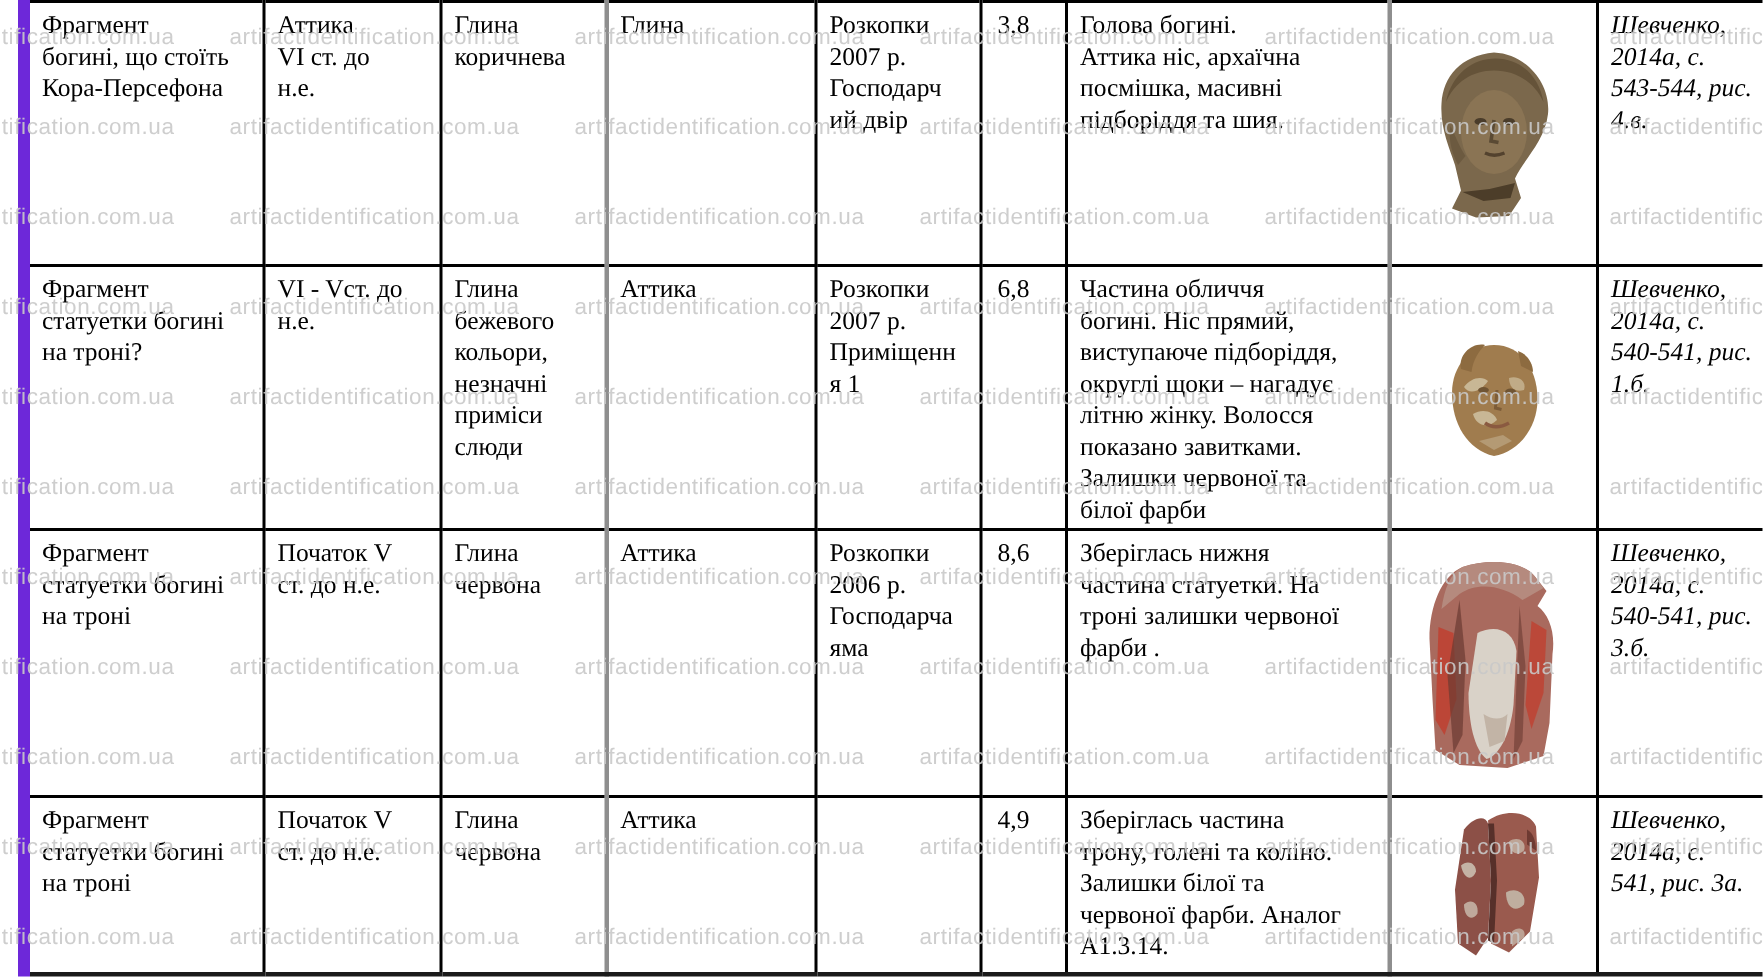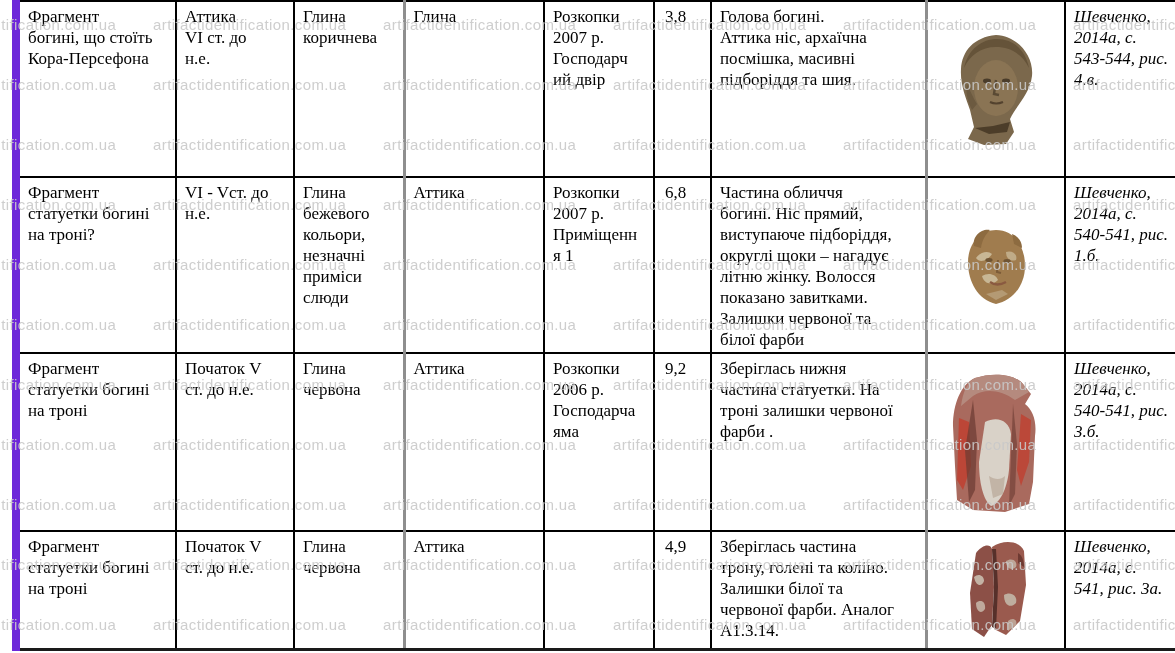--- a/index.html
+++ b/index.html
@@ -168,21 +168,21 @@
 на троні</td>
       <td class="v-black">Початок V
 ст. до н.е.</td>
       <td class="v-gray">Глина
 червона</td>
       <td class="v-black">Аттика</td>
       <td class="v-black">Розкопки
 2006 р.
 Господарча
 яма</td>
-      <td class="v-black size-cell">9,2</td>
+      <td class="v-black size-cell">8,6</td>
       <td class="v-gray">Зберіглась нижня
 частина статуетки. На
 троні залишки червоної
 фарби .</td>
       <td class="v-black photo-cell">
         <svg width="102" height="146" viewBox="0 0 102 146" aria-label="lower part of statuette photo, red clay with white and red paint">
           <path d="M30 8 C48 2 70 4 78 14 L86 24 L80 34 C88 40 92 52 90 66 L88 112 L84 134 L60 142 L28 140 L12 130 L10 96 L8 56 C8 34 16 14 30 8 Z" fill="#a96a5e"></path>
           <path d="M30 8 C48 2 70 4 78 14 L84 22 L70 30 C56 20 40 18 28 26 L16 36 C18 22 22 12 30 8 Z" fill="#b58a7e"></path>
           <path d="M40 52 C52 46 64 50 66 64 L64 100 C62 120 54 134 46 136 C38 130 34 112 34 92 Z" fill="#d9d2c8"></path>
           <path d="M14 48 L24 52 L26 96 L18 120 L12 110 Z" fill="#bf4030" opacity="0.85"></path>

